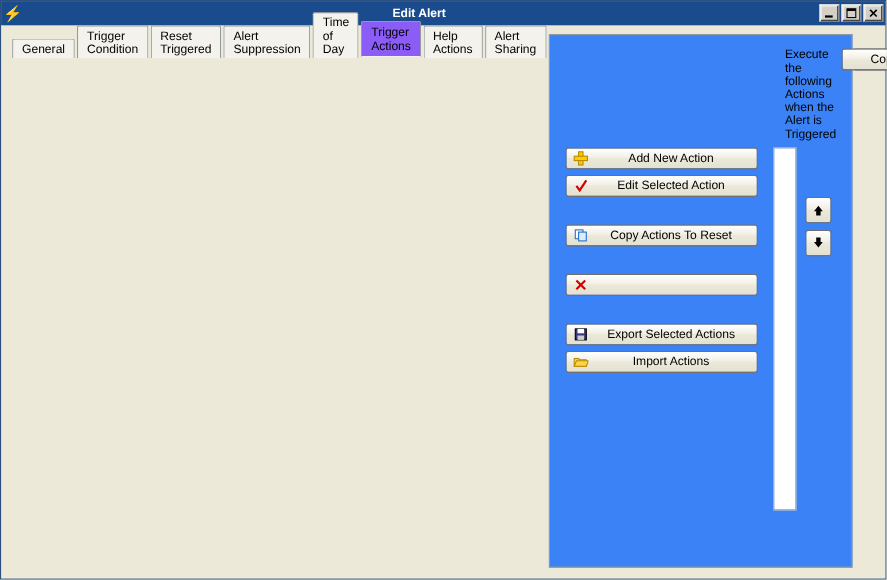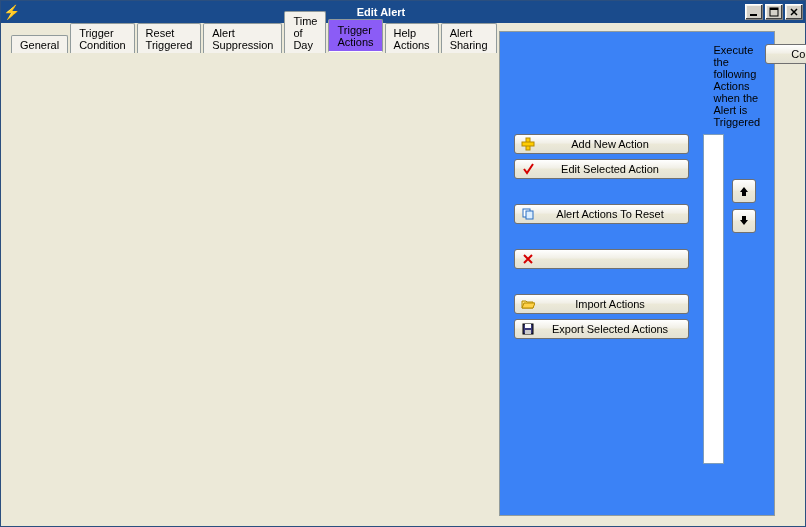--- a/index.html
+++ b/index.html
@@ -268,56 +268,56 @@
 
           <div class="group-gap"></div>
 
           <div class="xp-btn">
             <span class="ico">
               <svg width="14" height="14">
                   <rect x="2" y="2" width="7" height="8" fill="#fff" stroke="#2b6fc1"></rect>
                   <rect x="5" y="4" width="7" height="8" fill="#dbeeff" stroke="#2b6fc1"></rect>
                 </svg>
             </span>
-            <span class="lbl">Alert Actions To Reset</span>
+            <span class="lbl">Copy Actions To Reset</span>
           </div>
 
           <div class="group-gap"></div>
 
           <div class="xp-btn">
             <span class="ico">
               <svg width="14" height="14">
                   <path d="M3 3 L11 11 M11 3 L3 11" stroke="#d40000" stroke-width="2"></path>
                 </svg>
             </span>
           </div>
 
           <div class="group-gap"></div>
-
-          <div class="xp-btn">
-            <span class="ico">
-              <svg width="14" height="14">
-                  <path d="M1 4 h4 l1 1 h6 v6 h-11 z" fill="#ffe27a" stroke="#b58a00"></path>
-                  <path d="M3 6 h11 l-2 5 h-11 z" fill="#ffd24a" stroke="#b58a00"></path>
-                </svg>
-            </span>
-            <span class="lbl">Import Actions</span>
-          </div>
 
           <div class="xp-btn">
             <span class="ico">
               <svg width="14" height="14">
                   <rect x="2" y="2" width="10" height="10" fill="#3a3a7a" stroke="#000"></rect>
                   <rect x="4" y="2" width="6" height="4" fill="#fff"></rect>
                   <rect x="4" y="8" width="6" height="4" fill="#ccc"></rect>
                 </svg>
             </span>
             <span class="lbl">Export Selected Actions</span>
           </div>
 
+          <div class="xp-btn">
+            <span class="ico">
+              <svg width="14" height="14">
+                  <path d="M1 4 h4 l1 1 h6 v6 h-11 z" fill="#ffe27a" stroke="#b58a00"></path>
+                  <path d="M3 6 h11 l-2 5 h-11 z" fill="#ffd24a" stroke="#b58a00"></path>
+                </svg>
+            </span>
+            <span class="lbl">Import Actions</span>
+          </div>
+
         </div>
 
         <div class="actions-list"></div>
 
         <div class="reorder">
           <div class="xp-btn">
             <span class="ico">
               <svg width="12" height="12">
                   <path d="M6 2 L10 7 L8 7 L8 11 L4 11 L4 7 L2 7 Z" fill="#000"></path>
                 </svg>

